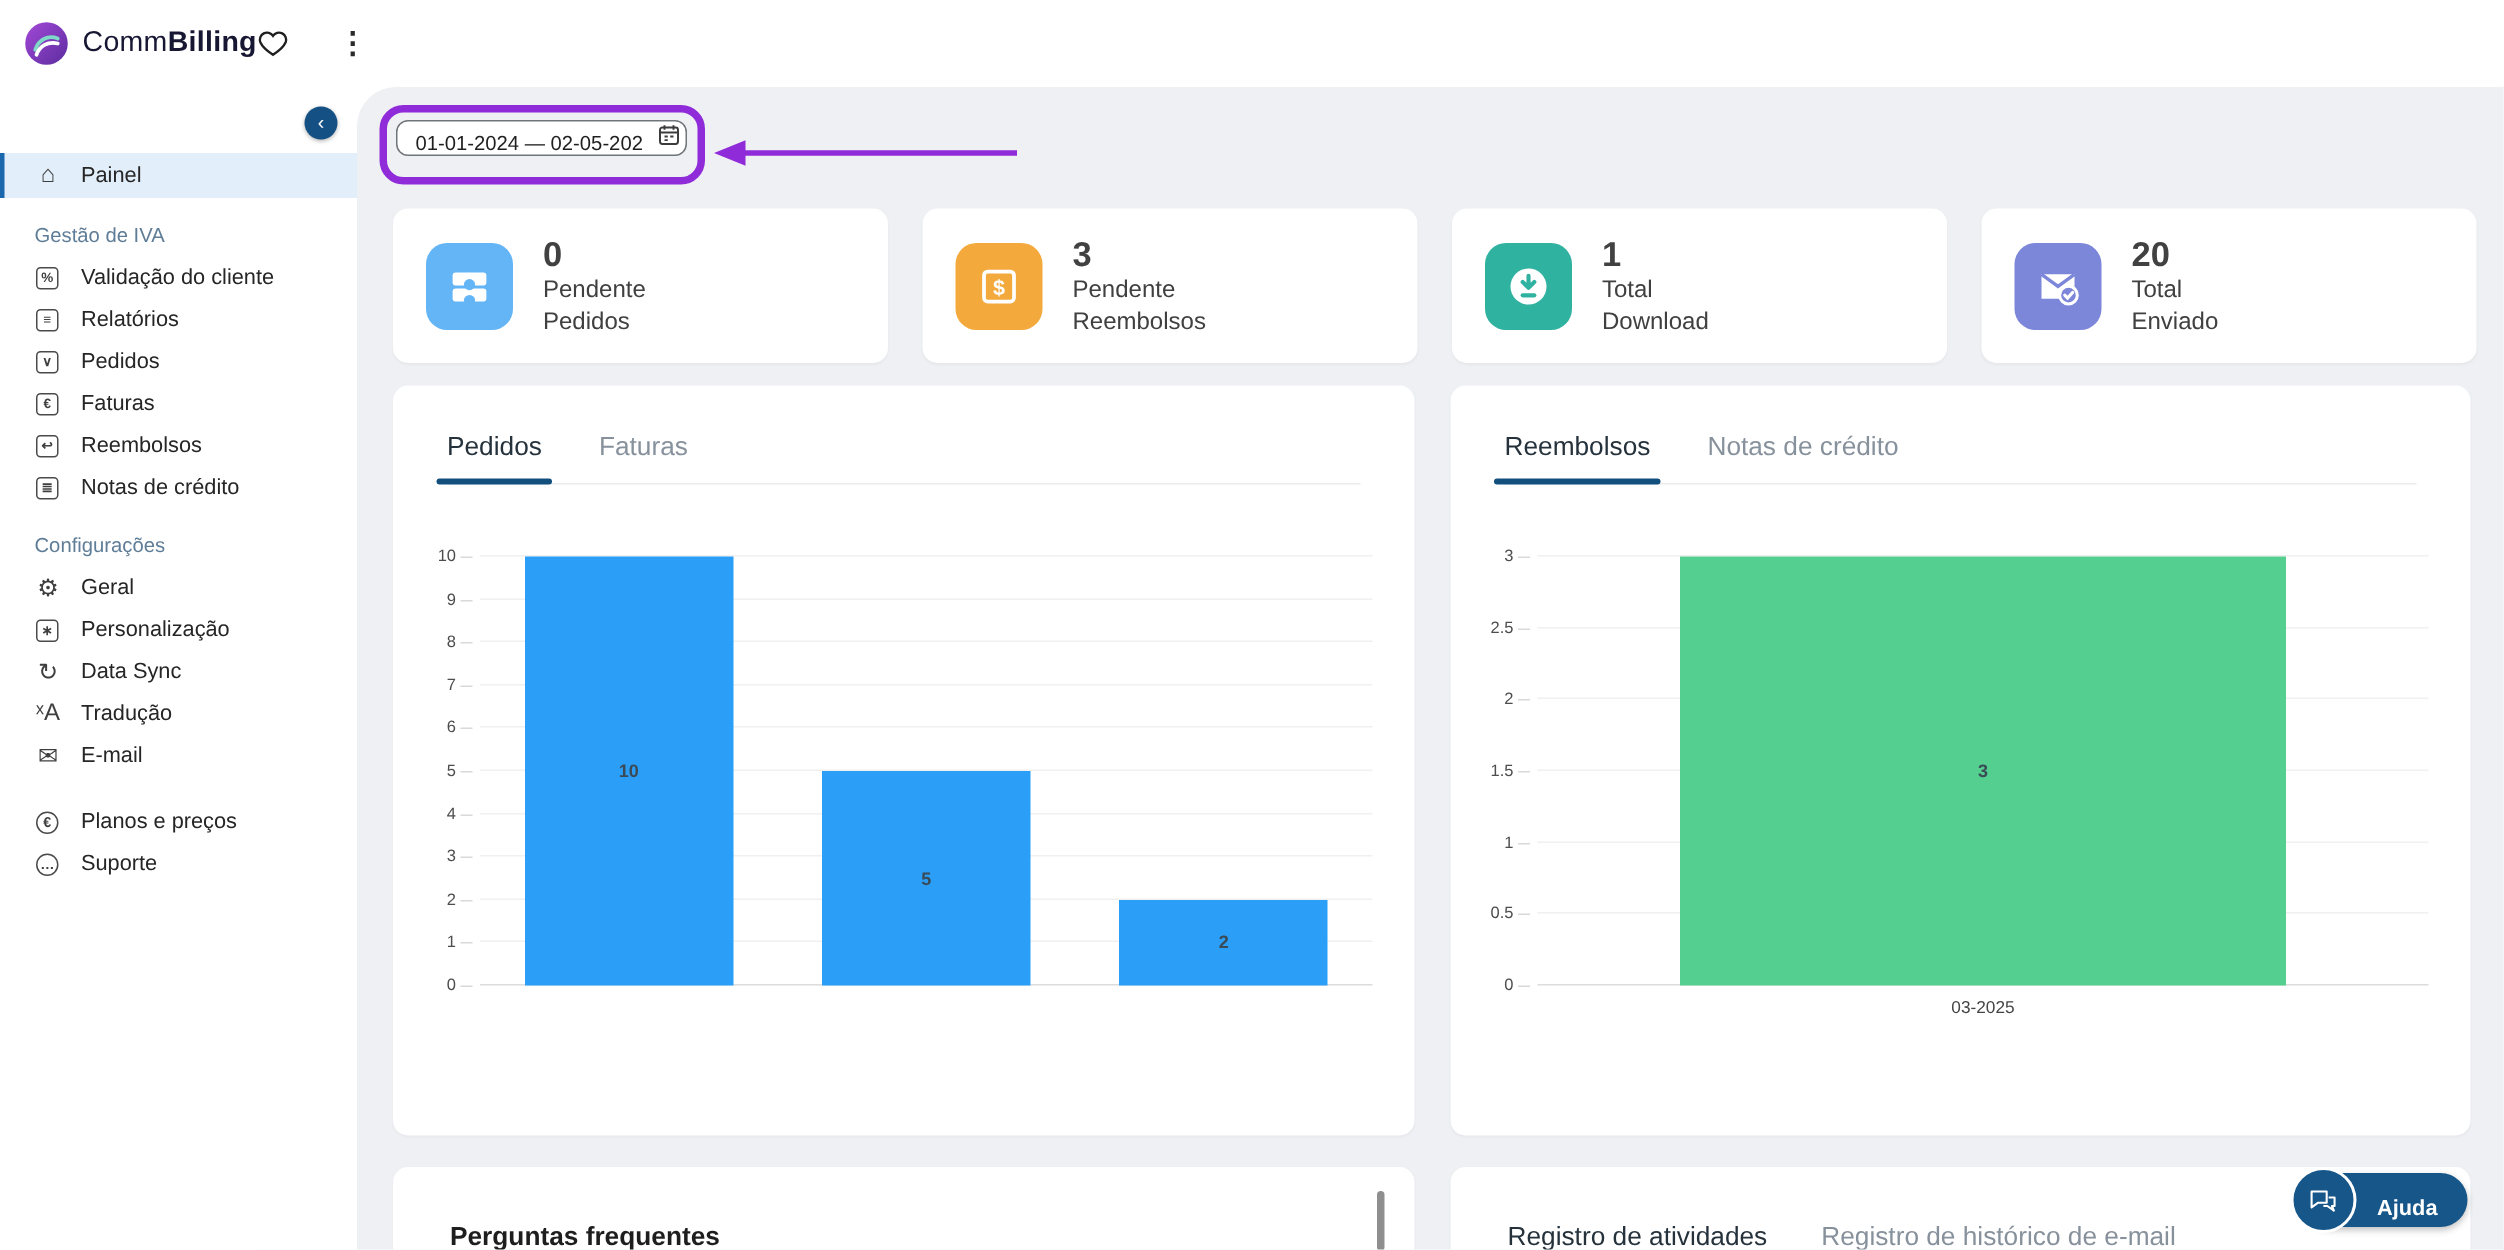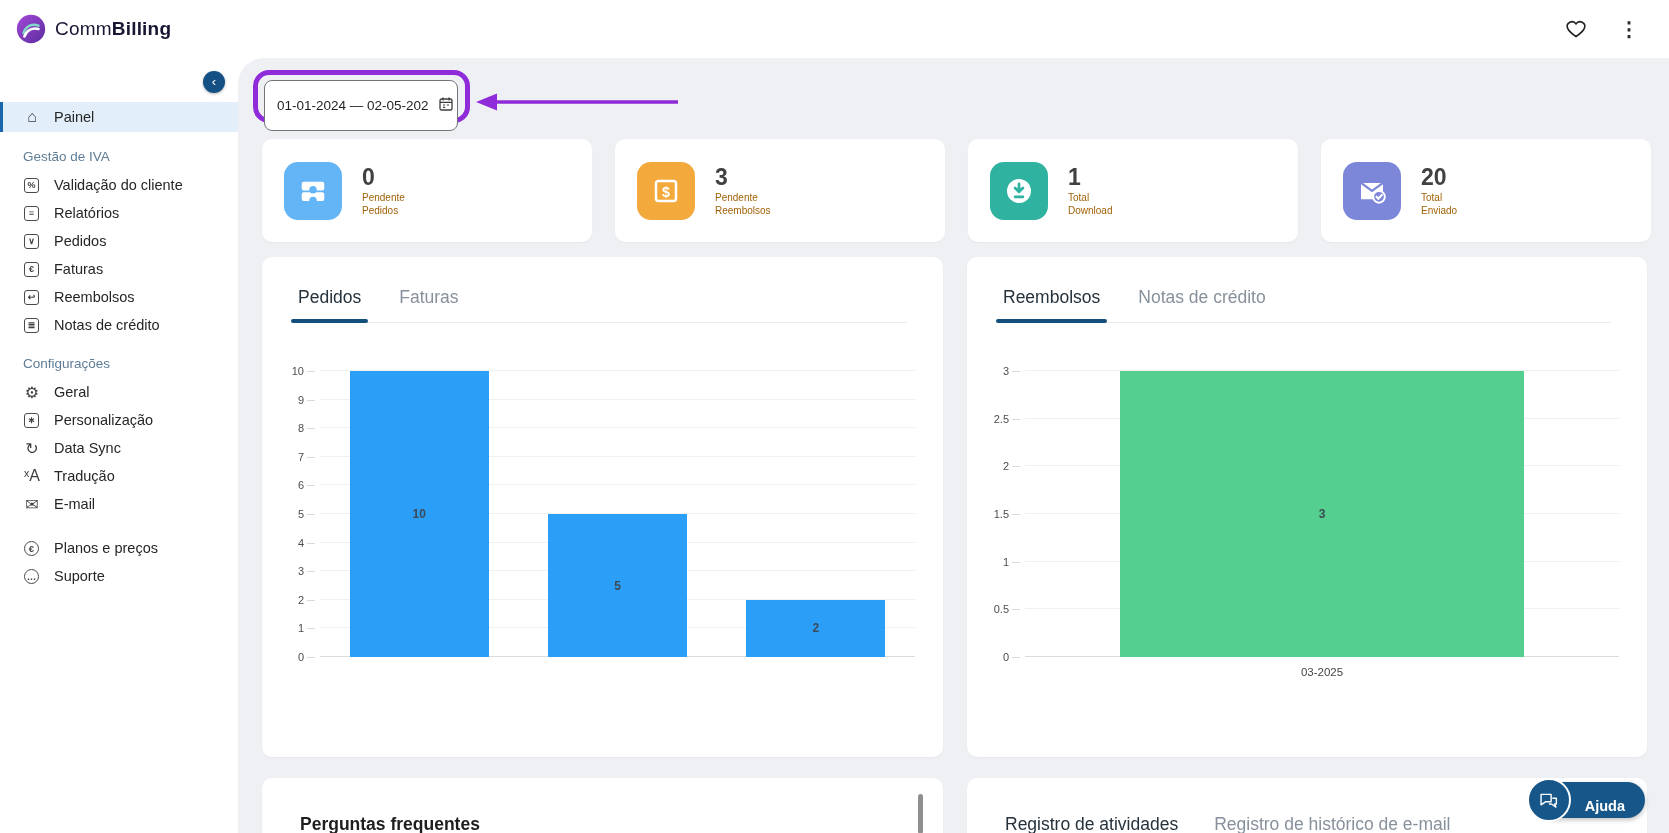--- a/index.html
+++ b/index.html
@@ -1,21 +1,21 @@
 <!DOCTYPE html>
 <html><head>
 <meta charset="utf-8">
 <style>
   * { margin:0; padding:0; box-sizing:border-box; }
   html,body { width:1669px; height:833px; overflow:hidden; background:#fff;
     font-family:"Liberation Sans", sans-serif; color:#222; }
 
   
   .header { position:absolute; top:0; left:0; width:1669px; height:58px; background:#fff;
-    display:flex; align-items:center; justify-content:space-between; padding:0 20px 0 16px; z-index:6; }
+    display:flex; align-items:center; padding:0 20px 0 16px; z-index:6; }
   .logo { display:flex; align-items:center; gap:9px; }
   .logo-icon svg { display:block; }
   .logo-text { font-size:19px; color:#171733; letter-spacing:.2px; }
   .logo-text b { font-weight:700; }
   .header-actions { display:flex; align-items:center; gap:32px; padding-right:10px; }
   .heart svg { display:block; }
   .kebab { font-size:20px; font-weight:700; color:#2a2a2a; line-height:1; cursor:pointer; }
 
   
   .sidebar { position:absolute; top:58px; left:0; width:238px; bottom:0; background:#fff; z-index:5; }
@@ -37,36 +37,36 @@
     font-size:9.5px; font-weight:700; margin-left:1px; margin-right:2px; }
 
   
   .main { position:absolute; top:58px; left:238px; width:1431px; height:775px;
     background:#eef0f3; border-top-left-radius:26px; overflow:hidden; }
 
   
   .datebar { position:relative; height:81px; }
   .annotation-box { position:absolute; left:15px; top:12px; width:217px; height:53px;
     border:5px solid #8f2bd9; border-radius:16px; }
-  .date-input { position:absolute; left:26px; top:22px; width:194px; height:51px; background:#fff;
-    border:1px solid #70757a; border-radius:8px; display:flex; align-items:center; gap:9px;
+  .date-input { position:absolute; left:26px; top:22px; width:194px; height:24px; background:#fff;
+    border:1px solid #70757a; border-radius:8px; display:flex; align-items:flex-end; gap:9px;
     padding:0 12px; cursor:pointer; }
   .date-input .dval { font-size:13.5px; color:#1f1f1f; white-space:nowrap; }
   .annotation-arrow { position:absolute; left:236px; top:33px; }
 
   
   .stats-row { display:flex; gap:23px; margin:0 18px 0 24px; height:103px; }
   .stat-card { flex:1; background:#fff; border-radius:10px; display:flex; align-items:center;
     padding:0 22px; box-shadow:0 1px 2px rgba(0,0,0,.04); }
   .stat-icon { flex:none; width:58px; height:58px; border-radius:14px; display:flex;
     align-items:center; justify-content:center; }
   .stat-icon svg { display:block; }
   .stat-text { margin-left:20px; }
   .stat-value { font-size:23px; font-weight:700; color:#414141; line-height:1.15; }
-  .stat-label { font-size:10px; color:#a16207; line-height:1.32; }
+  .stat-label { font-size:16px; color:#404040; line-height:1.32; }
 
   
   .panels { display:flex; gap:24px; margin:15px 22px 0 24px; height:500px; }
   .panel { background:#fff; border-radius:10px; box-shadow:0 1px 2px rgba(0,0,0,.04); }
   .panel.left { width:681px; } .panel.right { width:680px; }
   .tabs { display:flex; gap:38px; margin:30px 36px 0; padding-bottom:14px; border-bottom:1px solid #ebebeb; }
   .tab { font-size:17.5px; color:#87919c; cursor:pointer; position:relative; white-space:nowrap; }
   .tab.active { color:#25323c; }
   .tab.active::after { content:""; position:absolute; left:-7px; right:-7px; bottom:-15px;
     height:4px; border-radius:2px; background:#134f7d; }

